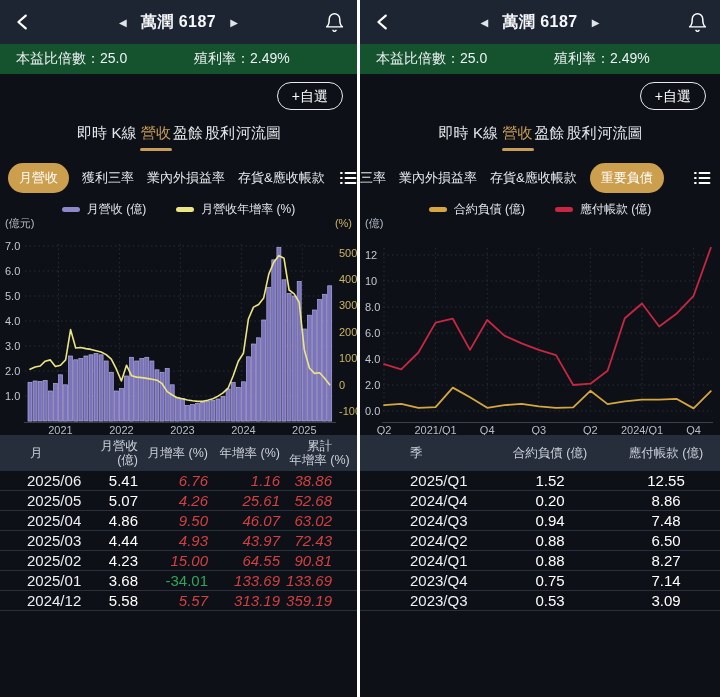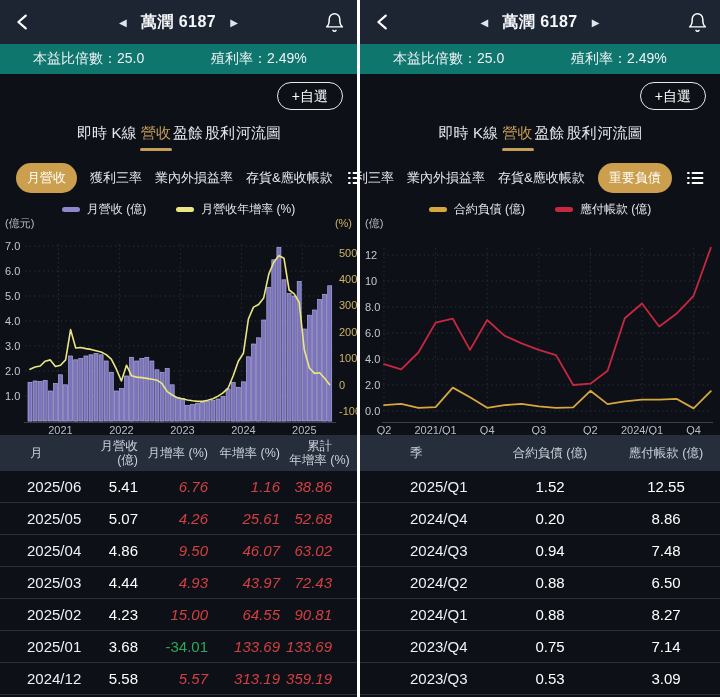--- a/index.html
+++ b/index.html
@@ -12,56 +12,56 @@
 
   
   .topnav { height:44px; background:#1d2533; display:flex; align-items:center; padding:0 12px; }
   .back { width:40px; display:flex; align-items:center; cursor:pointer; }
   .switcher { flex:1; display:flex; align-items:center; justify-content:center; gap:14px; }
   .tri { color:#dfe3ea; font-size:10px; cursor:pointer; }
   .stock-title { color:#f5f7fa; font-size:16px; font-weight:700; letter-spacing:0.5px; }
   .bellwrap { width:40px; display:flex; justify-content:flex-end; cursor:pointer; }
 
   
-  .infobar { height:30px; background:#0f766e; display:flex; align-items:center; color:#eef1f5; font-size:14px;padding-left:17px; }
+  .infobar { height:30px; background:#14532d; display:flex; align-items:center; color:#eef1f5; font-size:14px; }
   .infobar .pe { margin-left:16px; width:168px; }
   .infobar .yld { margin-left:10px; }
 
   
   .actionrow { height:46px; position:relative; }
   .watchlist-btn { position:absolute; right:14px; top:8px; background:transparent; color:#fff;
     border:1.5px solid #e8eaee; border-radius:16px; font-size:14px; padding:4px 14px; line-height:18px;
     font-family:inherit; cursor:pointer; }
 
   
   .tabs { height:37px; display:flex; align-items:flex-start; padding:4px 18px 0; justify-content:center; }
   .tab { display:inline-flex; flex-direction:column; align-items:center; gap:5px; color:#e4e7ec; font-size:15px; cursor:pointer; }
   .tab i { width:32px; height:3px; border-radius:2px; background:transparent; }
   .tab.active { color:#c89d58; }
   .tab.active i { background:#c89d58; }
 
   
-  .subtabs { height:41px; display:flex; padding:0 16px; gap:13px; }
+  .subtabs { height:41px; display:flex; padding:0 8px; gap:13px; }
   .subwrap { display:flex; align-items:center; gap:13px; white-space:nowrap; }
   .panel.right .subwrap { margin-left:-34px; }
   .subtab { color:#e6e9ee; font-size:13px; cursor:pointer; white-space:nowrap; }
   .subtab.pill { background:#cc9f4e; color:#fff; padding:6px 11px; border-radius:15px; }
   .listicon { margin-left:auto; display:flex; align-items:center; cursor:pointer; flex:0 0 auto; }
 
   
   .chart { height:237px; position:relative; }
   .legend { position:absolute; top:3px; left:0; right:0; display:flex; justify-content:center; gap:30px; }
   .legend .li { display:flex; align-items:center; gap:7px; color:#e2e5eb; font-size:12px; }
   .legend .sw { width:18px; height:5px; border-radius:2.5px; display:inline-block; }
   .chart svg { position:absolute; top:0; left:0; }
 
   
   .tbl { width:100%; }
   .tbl .hrow { height:36px; background:#262d3b; display:grid; align-items:center; color:#ccd2db; font-size:12.5px; white-space:pre-line; line-height:1.15; }
-  .tbl .row { height:32px; display:grid; align-items:center; border-bottom:1px solid #2b303a; font-size:15px; }
+  .tbl .row { height:20px; display:grid; align-items:center; border-bottom:1px solid #2b303a; font-size:15px; }
   .t0 .hrow, .t0 .row { grid-template-columns:78px 66px 70px 72px 71px; }
   .t1 .hrow, .t1 .row { grid-template-columns:125px 130px 102px; }
   .t0 .c0 { padding-left:27px; text-align:left; }
   .t0 .c1, .t0 .c2, .t0 .c3 { text-align:right; padding-right:6px; }
   .t0 .c4 { text-align:right; padding-right:25px; }
   .t0 .hrow .c4 { text-align:center; padding-right:4px; }
   .t0 .hrow .c0 { padding-left:30px; }
   .t1 .c0 { padding-left:50px; text-align:left; }
   .t1 .c1, .t1 .c2 { text-align:center; }
   .cell.date { color:#eef0f4; }

